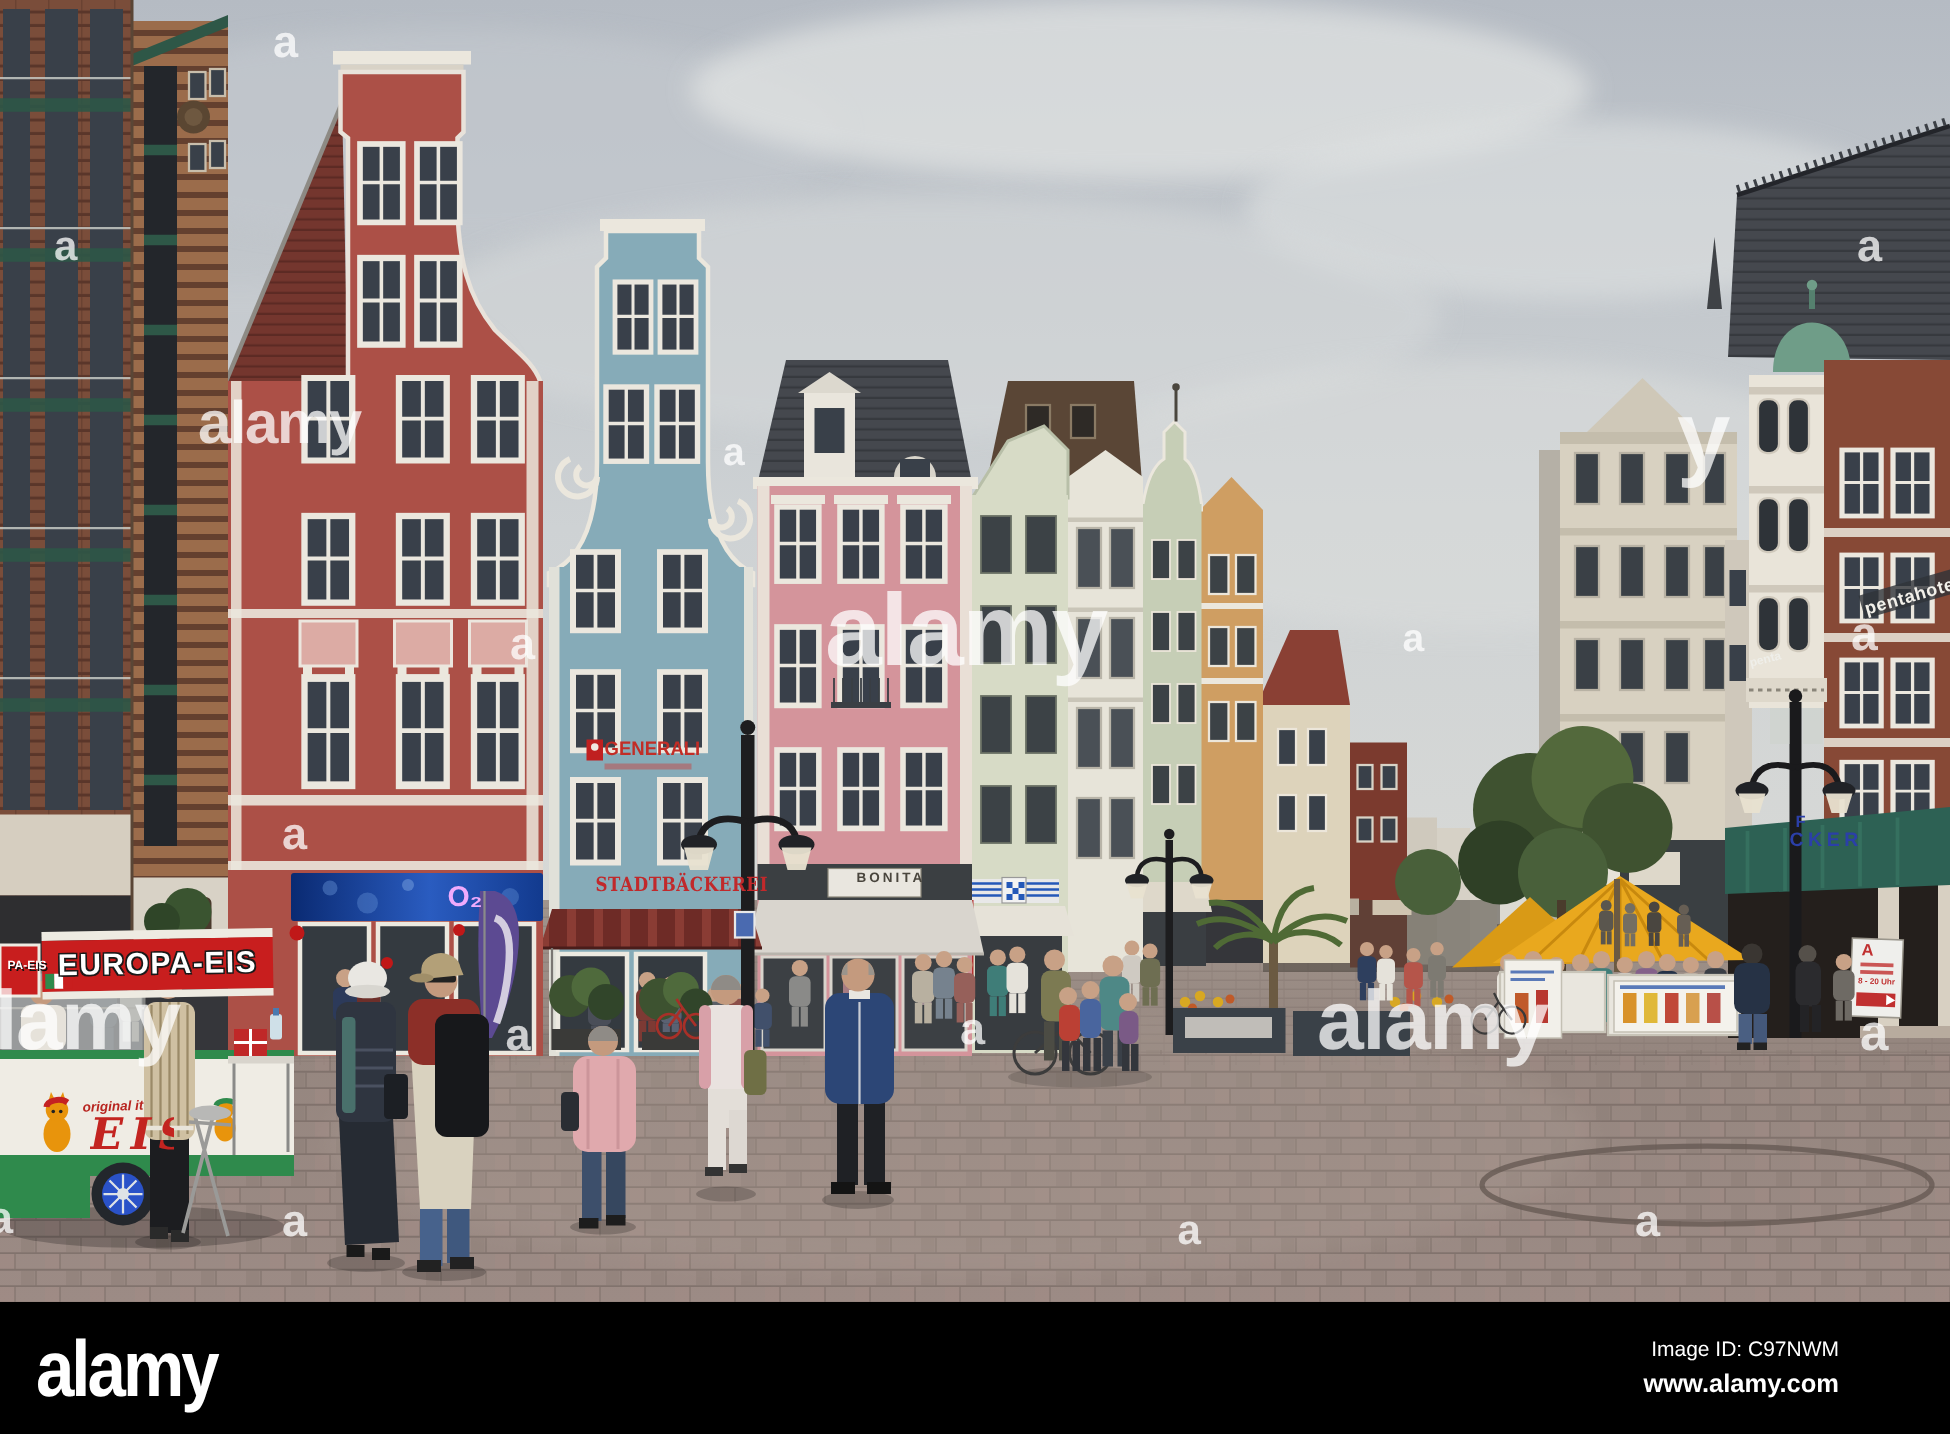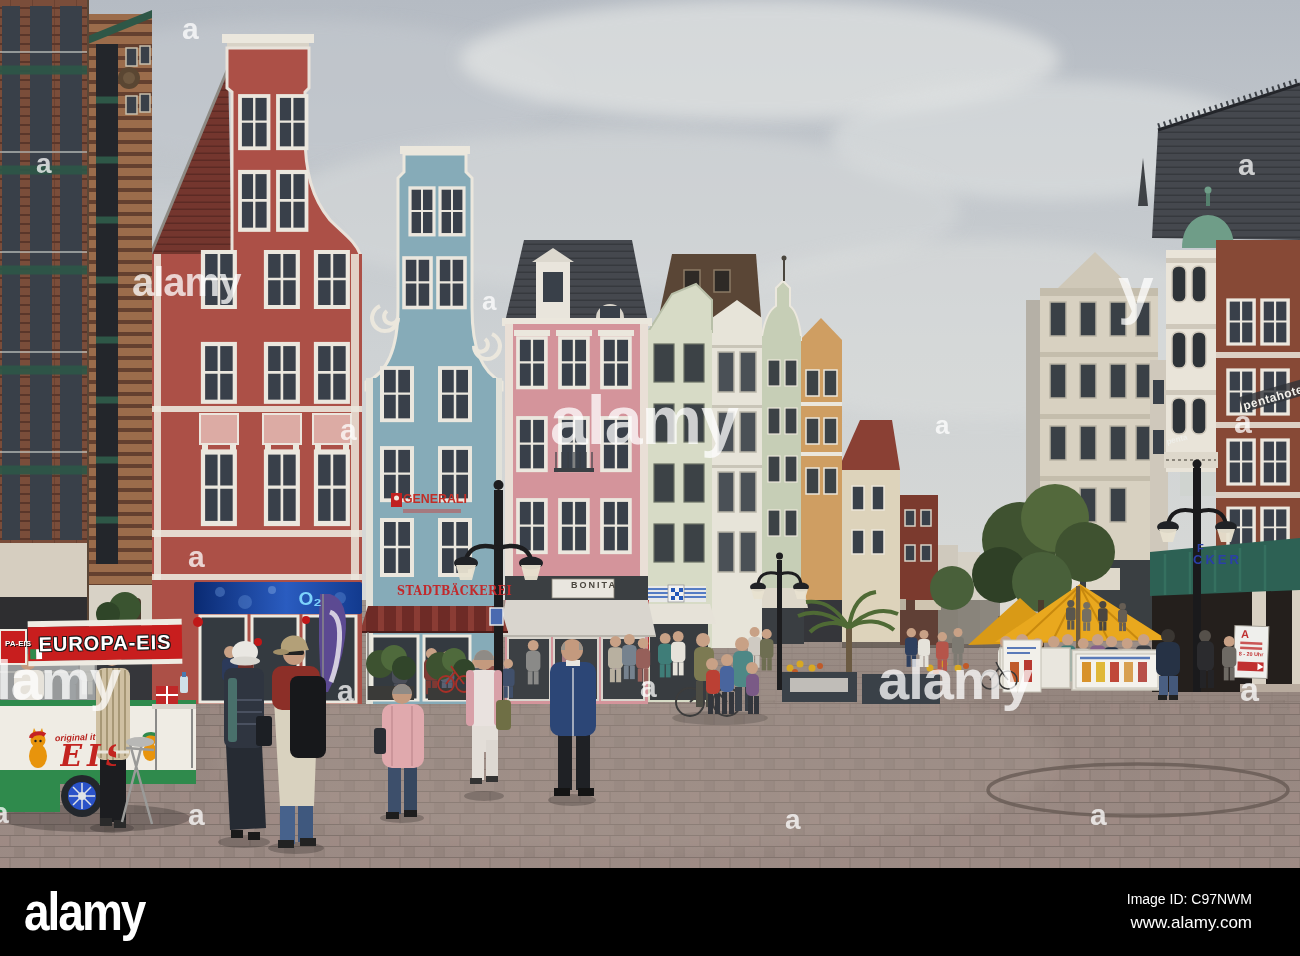--- a/index.html
+++ b/index.html
@@ -15,21 +15,21 @@
   .sign-europa{left:30px;top:626px;width:150px;height:34px;font-weight:800;font-size:20px;
      color:#fff;letter-spacing:1px;transform:rotate(-1deg);
      text-shadow:1px 1px 0 #1a1a1a,-1px -1px 0 #1a1a1a,1px -1px 0 #1a1a1a,-1px 1px 0 #1a1a1a;}
   .sign-europa-frag{left:0px;top:634px;width:36px;height:20px;overflow:hidden;font-weight:800;
      font-size:8px;color:#fff;text-shadow:1px 1px 0 #111;text-align:center;}
   .sign-cart-script{left:55px;top:733px;width:70px;overflow:hidden;font-style:italic;
      font-weight:700;font-size:9px;color:#b82520;transform:rotate(-2deg);justify-content:flex-start;}
   .sign-cart-eis{left:60px;top:742px;width:56px;overflow:hidden;font-style:italic;font-weight:800;
      font-size:29px;letter-spacing:5px;color:#c32420;justify-content:flex-start;
      font-family:"DejaVu Serif",serif;}
-  .sign-o2{left:292px;top:585px;width:36px;height:26px;font-weight:700;font-size:19px;color:#7dd3fc;}
+  .sign-o2{left:292px;top:585px;width:36px;height:26px;font-weight:700;font-size:19px;color:#f0abfc;}
   .sign-generali{left:403px;top:492px;width:70px;font-weight:800;font-size:13px;color:#c22d26;
      transform:scaleX(.95);transform-origin:left;justify-content:flex-start;}
   .sign-stadtb{left:397px;top:584px;width:96px;font-weight:700;font-size:13px;color:#c1292b;
      font-family:"DejaVu Serif",serif;transform:scaleX(.85);transform-origin:left;
      letter-spacing:.5px;justify-content:flex-start;}
   .sign-bonita{left:552px;top:581px;width:84px;font-weight:700;font-size:9px;letter-spacing:2px;
      color:#4a463e;}
   .sign-penta{left:1240px;top:391px;width:70px;font-weight:700;font-size:12px;color:#f2f0ea;
      transform:rotate(-16deg);letter-spacing:.5px;}
   .sign-penta-sm{left:1160px;top:436px;width:34px;font-weight:700;font-size:8px;
@@ -43,23 +43,23 @@
   .sign-apoH{left:1234px;top:650px;width:34px;font-weight:700;font-size:9px;color:#c03030;
      transform:scale(.6) rotate(2deg);}
   
   .wm{position:absolute;z-index:3;color:rgba(255,255,255,.75);font-weight:700;line-height:1;
       letter-spacing:-1px;pointer-events:none;}
   
   .footer{position:absolute;left:0;top:868px;width:1300px;height:88px;background:#000;z-index:4;
      display:flex;align-items:center;justify-content:space-between;}
   .footer-logo{color:#fff;font-size:46px;font-weight:700;letter-spacing:-2px;margin-left:24px;
      transform:scaleY(1.15);transform-origin:center;}
-  .footer-right{margin-right:48px;text-align:right;color:#fff;}
+  .footer-right{margin-right:74px;text-align:right;color:#fff;}
   .footer-id{font-size:14px;margin-bottom:6px;}
-  .footer-url{font-size:17px;font-weight:400;}
+  .footer-url{font-size:17px;font-weight:700;}
 </style>
 </head>
 <body>
 
 <div class="stage">
 
   <svg class="photo" width="1300" height="868" viewBox="0 0 1300 868">
     <defs>
       <linearGradient id="sky" x1="0" y1="0" x2="0" y2="1">
         <stop offset="0" stop-color="#b5bbc3"></stop>

